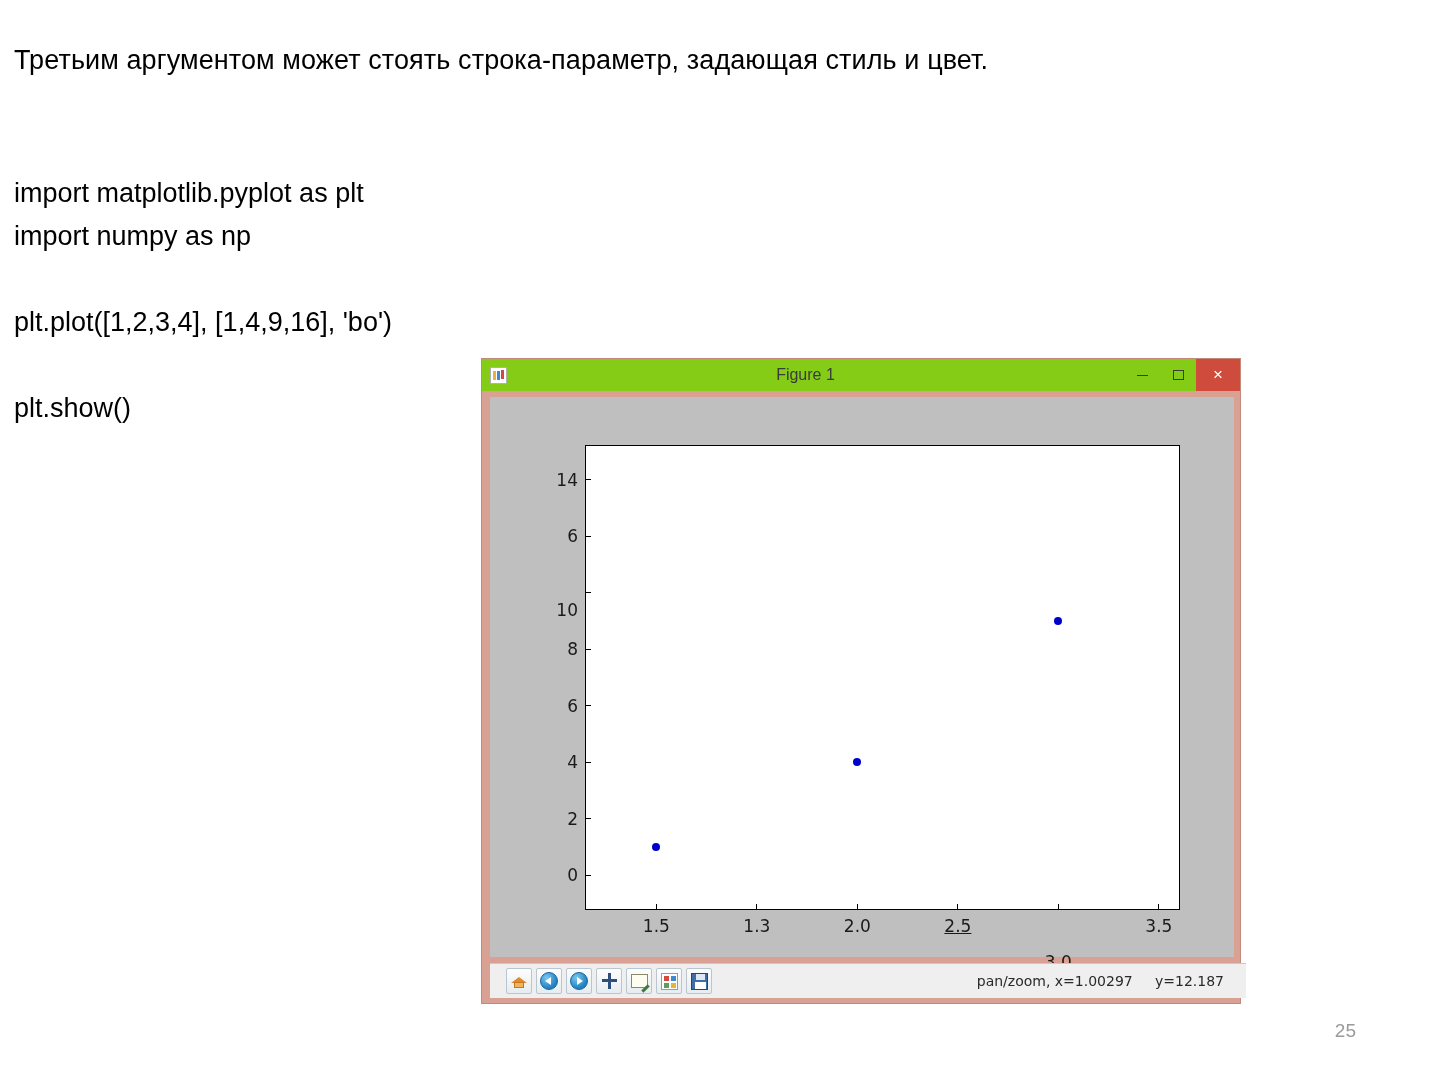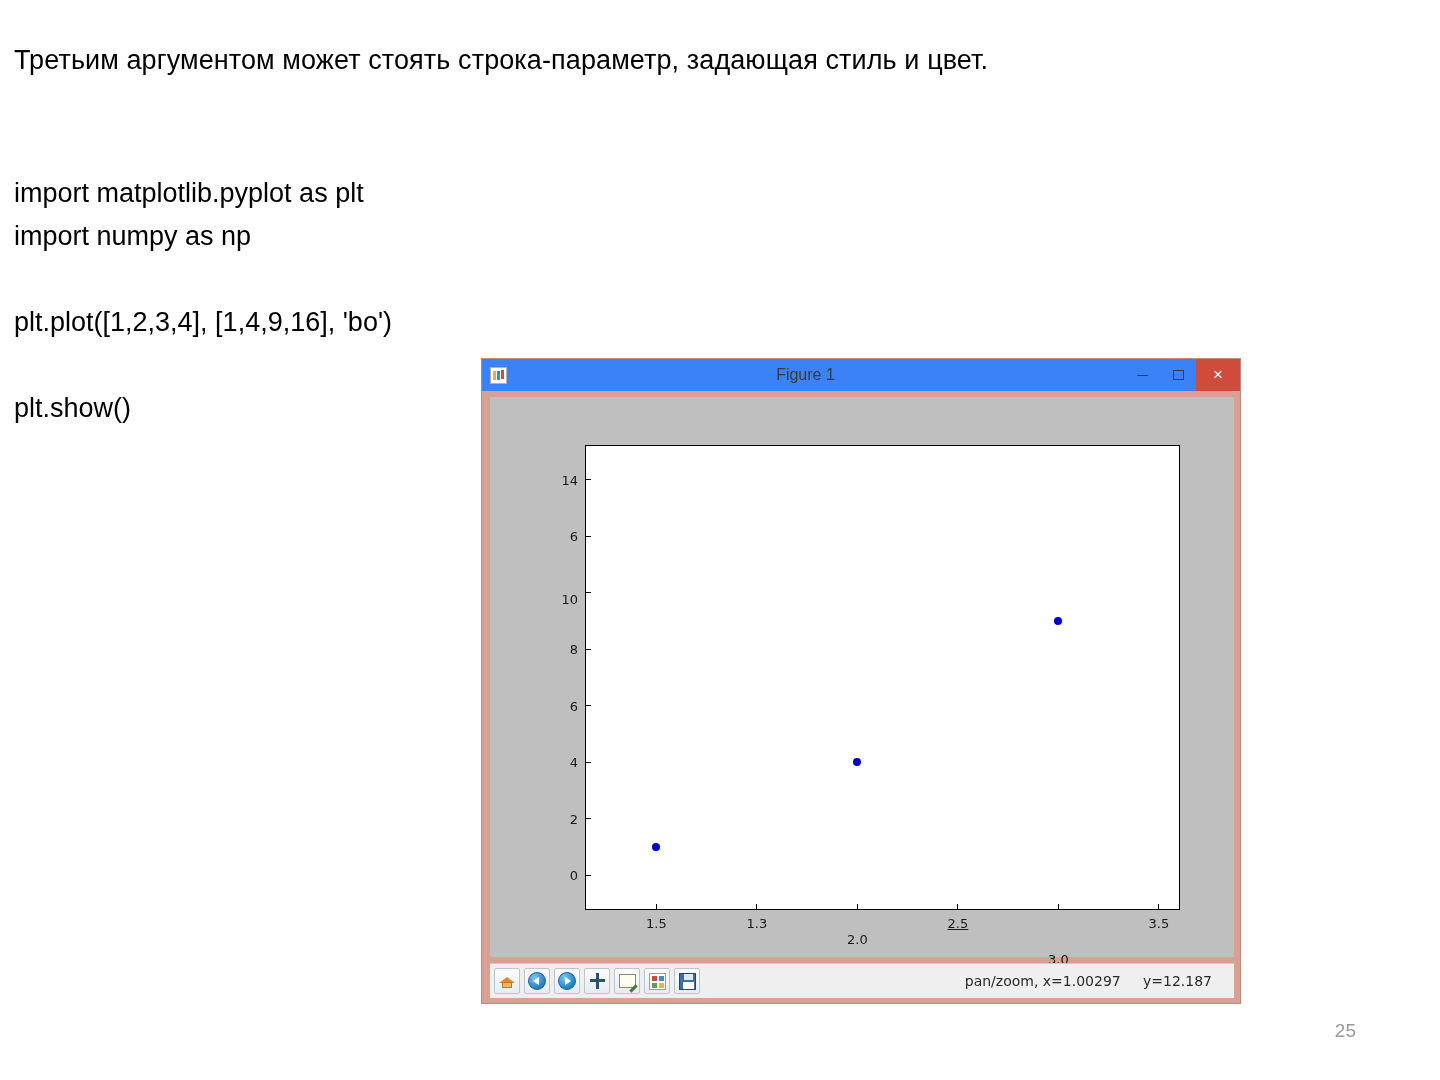--- a/index.html
+++ b/index.html
@@ -52,21 +52,21 @@
     top: 358px;
     width: 760px;
     height: 646px;
     background: #d9a193;
     border: 1px solid #c08b7d;
     box-sizing: border-box;
   }
   .titlebar {
     position: relative;
     height: 32px;
-    background: #3b82f6;
+    background: #84cc16;
     display: flex;
     align-items: center;
   }
   .win-icon {
     width: 17px;
     height: 17px;
     margin-left: 8px;
     background: #ffffff;
     border: 1px solid #b0b0b0;
     position: relative;
@@ -138,21 +138,21 @@
     left: 95px;
     top: 48px;
     width: 595px;
     height: 465px;
     background: #ffffff;
     border: 1px solid #000000;
     box-sizing: border-box;
   }
   .tick-label {
     position: absolute;
-    font-size: 13px;
+    font-size: 17px;
     color: #1a1a1a;
     font-family: "DejaVu Sans", sans-serif;
   }
   .ytick-label {
     text-align: right;
     transform: translateY(-50%);
   }
   .xtick-label {
     transform: translateX(-50%);
   }
@@ -173,20 +173,21 @@
   .toolbar {
     position: absolute;
     left: 8px;
     top: 604px;
     width: 744px;
     height: 34px;
     background: #efefef;
     border-top: 1px solid #c9c9c9;
     display: flex;
     align-items: center;
+    padding-left: 12px;
   }
   .tb-btn {
     width: 26px;
     height: 26px;
     margin-left: 4px;
     border: 1px solid #b9c6cf;
     border-radius: 2px;
     background: linear-gradient(#fdfdfd, #e6ecf0);
     position: relative;
     box-sizing: border-box;
@@ -309,31 +310,31 @@
         <div class="tick-label ytick-label" style="left: -46px; top: 429.122px; width: 38px;">0</div>
         <div class="tick-mark" style="left: 0px; top: 372.159px; width: 5px; height: 1px;"></div>
         <div class="tick-label ytick-label" style="left: -46px; top: 372.659px; width: 38px;">2</div>
         <div class="tick-mark" style="left: 0px; top: 315.695px; width: 5px; height: 1px;"></div>
         <div class="tick-label ytick-label" style="left: -46px; top: 316.195px; width: 38px;">4</div>
         <div class="tick-mark" style="left: 0px; top: 259.232px; width: 5px; height: 1px;"></div>
         <div class="tick-label ytick-label" style="left: -46px; top: 259.732px; width: 38px;">6</div>
         <div class="tick-mark" style="left: 0px; top: 202.768px; width: 5px; height: 1px;"></div>
         <div class="tick-label ytick-label" style="left: -46px; top: 203.268px; width: 38px;">8</div>
         <div class="tick-mark" style="left: 0px; top: 146.305px; width: 5px; height: 1px;"></div>
-        <div class="tick-label ytick-label" style="left: -46px; top: 153px; width: 38px;">10</div>
+        <div class="tick-label ytick-label" style="left: -46px; top: 164px; width: 38px;">10</div>
         <div class="tick-mark" style="left: 0px; top: 89.8415px; width: 5px; height: 1px;"></div>
         <div class="tick-label ytick-label" style="left: -46px; top: 90.3415px; width: 38px;">6</div>
         <div class="tick-mark" style="left: 0px; top: 33.378px; width: 5px; height: 1px;"></div>
         <div class="tick-label ytick-label" style="left: -46px; top: 33.878px; width: 38px;">14</div>
         <div class="tick-mark" style="left: 69.8559px; top: 458px; width: 1px; height: 5px;"></div>
         <div class="tick-label xtick-label" style="left: 70.3559px; top: 470px;">1.5</div>
         <div class="tick-mark" style="left: 170.364px; top: 458px; width: 1px; height: 5px;"></div>
         <div class="tick-label xtick-label" style="left: 170.864px; top: 470px;">1.3</div>
         <div class="tick-mark" style="left: 270.873px; top: 458px; width: 1px; height: 5px;"></div>
-        <div class="tick-label xtick-label" style="left: 271.373px; top: 470px; margin-top: 16px;">2.0</div>
+        <div class="tick-label xtick-label" style="left: 271.373px; top: 470px;">2.0</div>
         <div class="tick-mark" style="left: 371.381px; top: 458px; width: 1px; height: 5px;"></div>
         <div class="tick-label xtick-label" style="left: 371.881px; top: 470px; text-decoration: underline;">2.5</div>
         <div class="tick-mark" style="left: 471.89px; top: 458px; width: 1px; height: 5px;"></div>
         <div class="tick-label xtick-label" style="left: 472.39px; top: 470px; margin-top: 36px;">3.0</div>
         <div class="tick-mark" style="left: 572.398px; top: 458px; width: 1px; height: 5px;"></div>
         <div class="tick-label xtick-label" style="left: 572.898px; top: 470px;">3.5</div>
         <div class="data-point" style="left: 70.3559px; top: 400.89px; background: rgb(0, 0, 204);"></div>
         <div class="data-point" style="left: 271.373px; top: 316.195px; background: rgb(0, 0, 204);"></div>
         <div class="data-point" style="left: 472.39px; top: 175.037px; background: rgb(0, 0, 204);"></div>
       </div>

